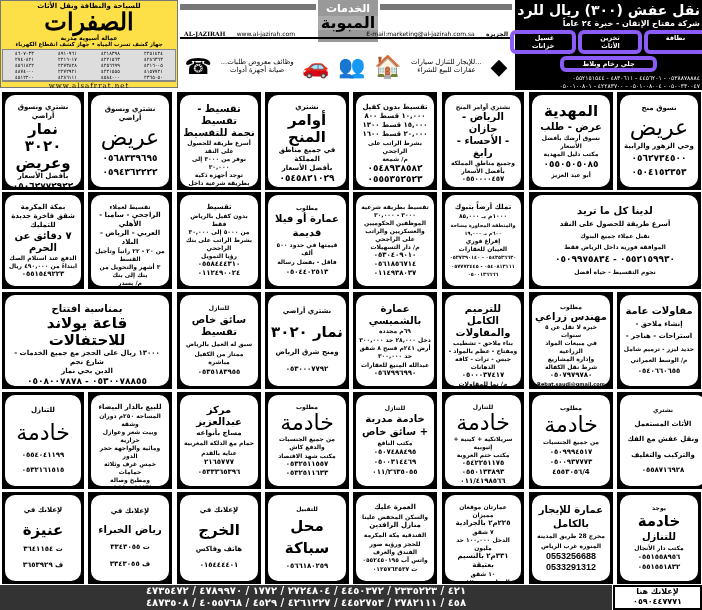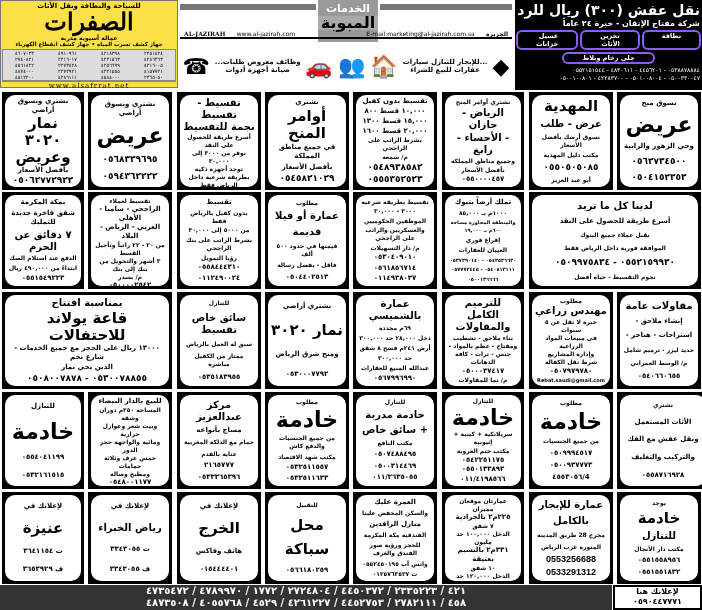--- a/index.html
+++ b/index.html
@@ -11,33 +11,33 @@
 .safrat .logo{font-size:24px;font-weight:bold;line-height:24px;font-family:Liberation Serif, serif}
 .safrat .sub{font-size:6px;font-weight:bold}
 .safrat .grid{display:grid;grid-template-columns:repeat(4,1fr);font-size:5px;line-height:6px;border:1px solid #888;background:#ddd;margin-top:2px}
 .safrat .url{font-size:7px;letter-spacing:1px;font-family:"DejaVu Serif",serif;border-top:1px solid #888}
 .center{left:180px;top:0;width:332px;height:88px;text-align:center}
 .center .bar{position:absolute;top:4px;height:6px;background:#777}
 .center .title{position:absolute;left:138px;top:0;width:60px;height:42px;background:#999;color:#fff;font-weight:bold;font-size:11px;line-height:14px;padding-top:2px}
 .center .title b{display:block;font-size:16px;color:#000;background:#aaa}
 .center .row{position:absolute;top:30px;left:0;width:100%;font-size:6px;display:flex;justify-content:space-between;padding:0 4px;border-bottom:2px solid #000}
 .center .icons{position:absolute;top:46px;left:0;width:100%;height:40px;display:flex;justify-content:space-around;align-items:center;font-size:22px}
-.center .txt{font-size:7px;font-weight:bold;direction:rtl}
+.center .txt{font-size:7px;font-weight:normal;direction:rtl}
 .nakl{left:515px;top:0;width:187px;height:90px;background:#000;color:#fff;direction:rtl;text-align:right;padding:2px}
 .nakl .t1{font-size:14px;font-weight:bold;line-height:17px}
 .nakl .t2{font-size:8px;font-weight:bold}
 .nakl .pills{display:flex;justify-content:center;gap:2px;margin:2px 0}
-.nakl .pill{border:2px solid #8b5cf6;border-radius:6px;font-size:6.5px;padding:0 18px;font-weight:bold}
+.nakl .pill{border:4px solid #8b5cf6;border-radius:6px;font-size:6.5px;padding:0 18px;font-weight:bold}
 .nakl .ph{font-size:6px;line-height:8px;letter-spacing:.3px}
 .ad{position:absolute;background:#000;padding:3px}
-.ad .in{background:#fff;border-radius:10px;width:100%;height:100%;direction:rtl;text-align:center;display:flex;flex-direction:column;justify-content:space-around;padding:2px 3px;overflow:hidden}
+.ad .in{background:#fff;border-radius:10px;width:100%;height:100%;direction:rtl;text-align:center;display:flex;flex-direction:column;justify-content:space-around;padding:8px 3px;overflow:hidden}
 .s{font-size:7px;font-weight:bold;line-height:9px}
 .m{font-size:10px;font-weight:bold;line-height:12px}
 .l{font-size:15px;font-weight:bold;line-height:17px}
-.xl{font-size:22px;font-weight:bold;line-height:24px}
+.xl{font-size:22px;font-weight:normal;line-height:24px}
 .p{font-size:9px;font-weight:bold;letter-spacing:1px;line-height:11px}
 .ps{font-size:6px;font-weight:bold;line-height:8px}
 .foot{left:0;top:585px;width:612px;height:25px;background:#333;color:#fff;font-size:10px;font-weight:bold;text-align:center;line-height:12px;letter-spacing:1px;direction:rtl}
 .foot2{left:613px;top:585px;width:89px;height:25px;border:2px solid #000;background:#fff;direction:rtl;text-align:center;font-size:8px;font-weight:bold;line-height:10px}
 </style>
 </head>
 <body>
 
 <div class="abs safrat">
  <div class="tag">للسياحة والنظافة ونقل الأثاث</div>

